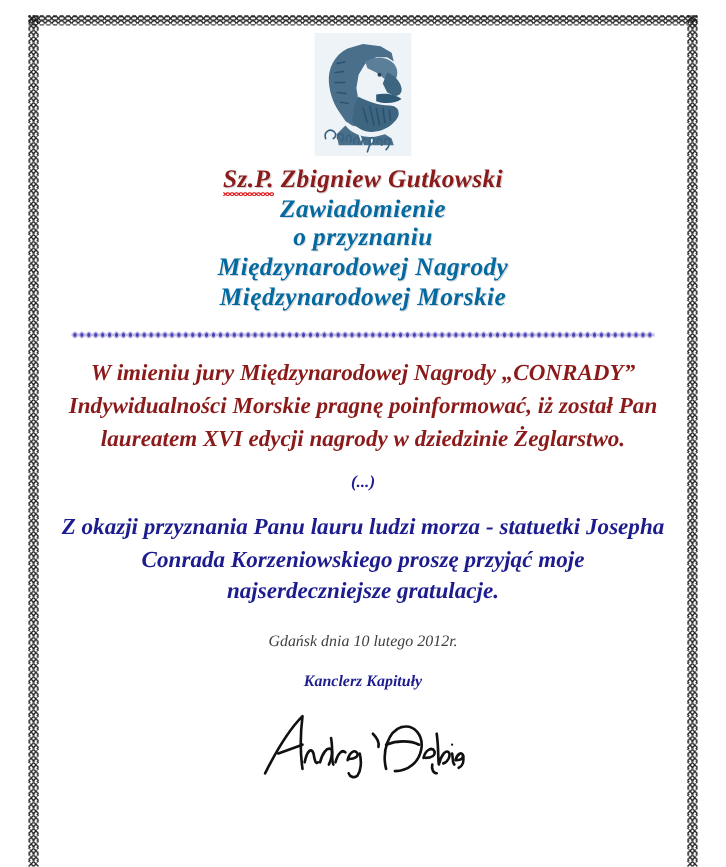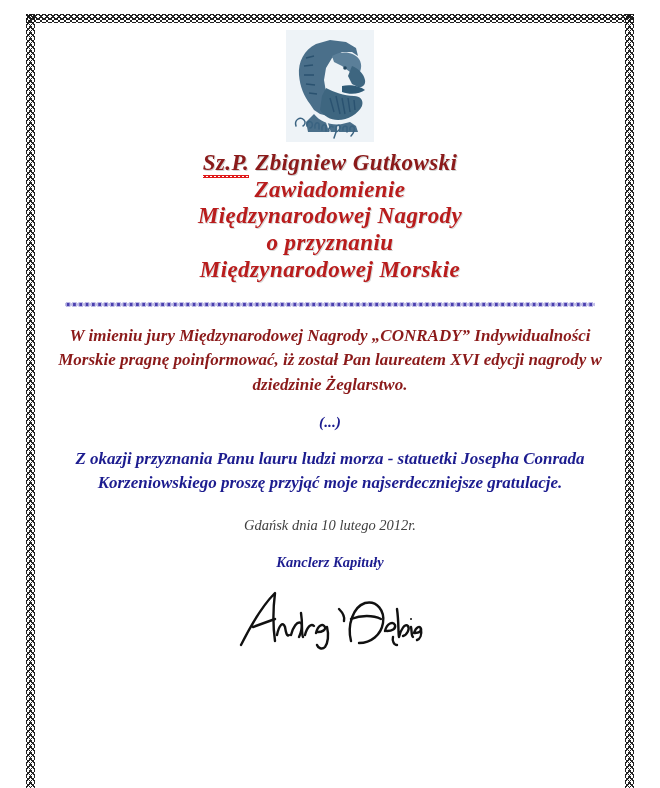--- a/index.html
+++ b/index.html
@@ -94,21 +94,21 @@
     font-size: 23px;
     letter-spacing: .4px;
     white-space: nowrap;
   }
   .h-name {
     color: #8B1A1A;
     text-shadow: 1px 1px 0 rgba(0,0,0,.18);
     text-align: center;
   }
   .h-blue {
-    color: #b91c1c;
+    color: #0369a1;
     text-shadow: 1px 1px 0 rgba(0,0,0,.16);
   }
   .spell {
     
     background-image:
       repeating-linear-gradient(45deg,  #e01b1b 0 1px, transparent 1px 2px),
       repeating-linear-gradient(-45deg, #e01b1b 0 1px, transparent 1px 2px);
     background-size: 4px 3px, 4px 3px;
     background-repeat: repeat-x, repeat-x;
     background-position: 0 100%, 0 100%;
@@ -128,21 +128,21 @@
   }
 
   
   .body {
     margin-top: 14px;
     padding: 0 16px;
   }
   .para {
     font-weight: bold;
     font-style: italic;
-    font-size: 17px;
+    font-size: 21px;
     line-height: 1.42;
     margin: 0 0 16px 0;
   }
   .para-red  { color: #8B1A1A; }
   .para-blue { color: #1c1c8f; }
   .ellipsis  { color: #1c1c8f; font-weight: bold; font-style: italic; font-size: 15.5px; margin: 0 0 16px 0; }
 
   .place-date {
     color: #404040;
     font-style: italic;
@@ -221,22 +221,22 @@
         </svg>
       </div>
     </div>
 
     <div class="headings">
       <div class="h-line h-name">
         <span class="spell">Sz.P.</span>
         <span>Zbigniew Gutkowski</span>
       </div>
       <div class="h-line h-blue">Zawiadomienie</div>
+      <div class="h-line h-blue">o przyznaniu</div>
       <div class="h-line h-blue">Międzynarodowej Nagrody</div>
-      <div class="h-line h-blue">o przyznaniu</div>
       <div class="h-line h-blue">Międzynarodowej Morskie</div>
     </div>
 
     <div class="divider"></div>
 
     <div class="body">
       <p class="para para-red">W imieniu jury Międzynarodowej Nagrody „CONRADY” Indywidualności Morskie pragnę poinformować, iż został Pan laureatem XVI edycji nagrody w dziedzinie Żeglarstwo.</p>
       <p class="ellipsis">(...)</p>
       <p class="para para-blue">Z okazji przyznania Panu lauru ludzi morza - statuetki Josepha Conrada Korzeniowskiego proszę przyjąć moje najserdeczniejsze gratulacje.</p>
 

